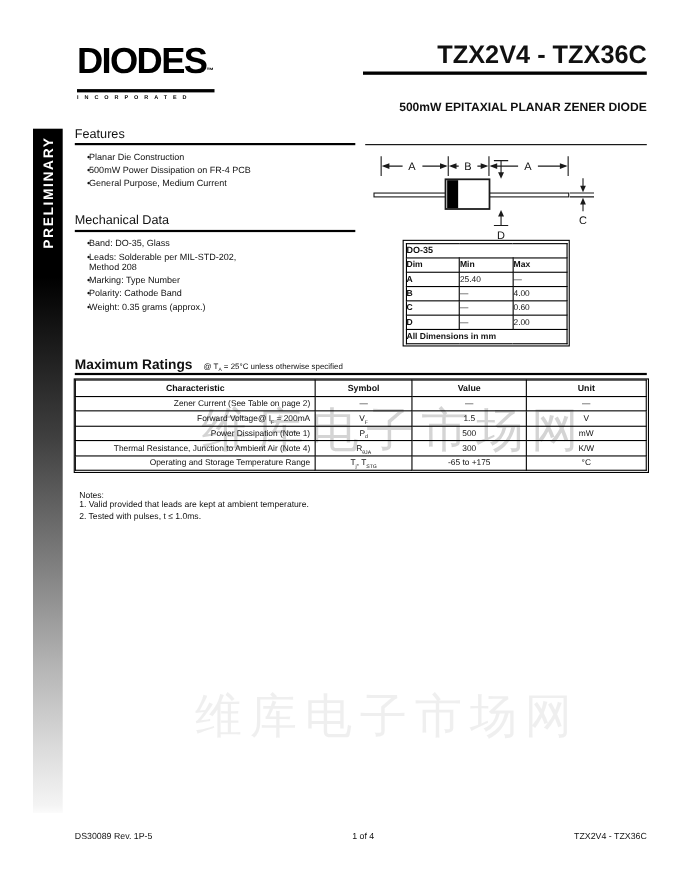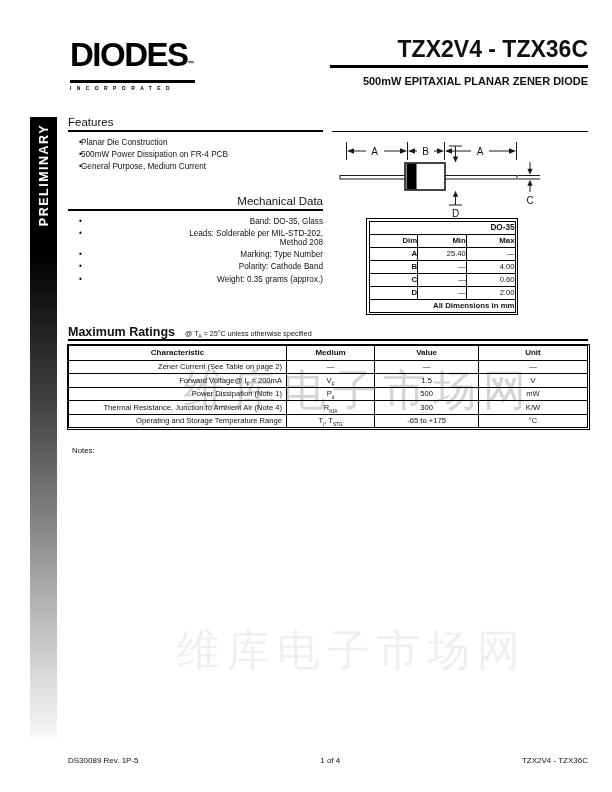--- a/index.html
+++ b/index.html
@@ -23,42 +23,42 @@
 
   
   .logo{position:absolute;left:70px;top:40px;width:128px;z-index:1;}
   .logo-text{font-size:33px;font-weight:bold;letter-spacing:-1.5px;line-height:30px;color:#000;white-space:nowrap;}
   .logo-text .tm{font-size:7px;letter-spacing:0;vertical-align:baseline;}
   .logo-bar{height:3px;background:#000;margin-top:1px;width:125px;}
   .logo-sub{margin-top:1.5px;font-size:5px;font-weight:bold;letter-spacing:5.4px;color:#000;white-space:nowrap;}
 
   .title{position:absolute;right:24px;top:36px;font-size:23px;font-weight:bold;z-index:1;}
   .title-rule{position:absolute;left:330px;right:24px;top:65px;height:2.5px;background:#000;z-index:1;}
-  .subtitle{position:absolute;right:24px;top:75px;font-size:11px;font-weight:bold;z-index:1;}
+  .subtitle{position:absolute;right:24px;top:92px;font-size:11px;font-weight:bold;z-index:1;}
   .col-rule{position:absolute;left:332px;right:24px;top:131px;height:1px;background:#000;z-index:1;}
 
   
   .section{position:absolute;left:68px;width:255px;z-index:1;}
   .features{top:116px;}
-  .mech{top:195px;text-align:right;}
+  .mech{top:195px;}
   .sec-head{font-size:11.5px;font-weight:normal;}
   .sec-rule{height:1.5px;background:#000;margin-top:2px;}
   .bullets{margin-top:6px;}
   .bullets .bitem{display:flex;font-size:8.2px;line-height:9.2px;margin-bottom:3px;}
   .blt{width:13px;padding-left:11px;flex:none;}
   .btxt{flex:1;}
 
   
   .pkg{position:absolute;left:332px;top:132px;width:256px;height:92px;z-index:1;}
   .pkg text{font-family:"Liberation Sans",sans-serif;font-size:10px;fill:#111;}
 
   
   .do35{position:absolute;left:366px;top:218px;width:152px;border:1px solid #000;padding:1.5px;z-index:1;background:transparent;}
   .do35 table{border-collapse:collapse;width:100%;table-layout:fixed;}
-  .do35 th,.do35 td{border:1px solid #000;font-size:7.6px;height:13px;text-align:right;padding:0;}
+  .do35 th,.do35 td{border:1px solid #000;font-size:7.6px;height:13px;text-align:left;padding:0;}
   .do35 th{font-weight:bold;font-size:7.8px;}
   .do35 .d35-title{font-size:8.2px;}
   .do35 .d35-foot{font-weight:bold;font-size:7.8px;}
 
   
   .maxr-head{position:absolute;left:68px;top:322px;z-index:1;white-space:nowrap;}
   .sec-head-lg{font-size:12.5px;font-weight:bold;}
   .maxr-head .cond{font-size:7.2px;margin-left:10px;}
   .maxr-rule{position:absolute;left:68px;right:24px;top:339px;height:1.5px;background:#000;z-index:1;}
   .maxr{position:absolute;left:68px;top:345px;width:520px;border-collapse:collapse;table-layout:fixed;z-index:1;}
@@ -244,21 +244,21 @@
   <table class="maxr" id="maxr-tbl">
       <colgroup>
         <col style="width:42%">
         <col style="width:17%">
         <col style="width:20%">
         <col style="width:21%">
       </colgroup>
       <tbody>
         <tr>
           <th>Characteristic</th>
-          <th>Medium</th>
+          <th>Symbol</th>
           <th>Value</th>
           <th>Unit</th>
         </tr>
         <tr>
           <td class="char"><span>Zener Current (See Table on page 2)</span></td>
           <td>—</td>
           <td>—</td>
           <td>—</td>
         </tr>
         <tr>
@@ -284,20 +284,24 @@
           <td>T<sub>j</sub>, T<sub>STG</sub></td>
           <td>-65 to +175</td>
           <td>°C</td>
         </tr>
       </tbody>
     </table>
   <div class="maxr-outline"></div>
 
   <div class="notes">
     <span class="notes-label">Notes:</span>
+    <div class="notes-items">
+        <div class="nitem">1. Valid provided that leads are kept at ambient temperature.</div>
+        <div class="nitem">2. Tested with pulses, t ≤ 1.0ms.</div>
+      </div>
   </div>
 
   <div class="footer">
     <span>DS30089 Rev. 1P-5</span>
     <span>1 of 4</span>
     <span>TZX2V4 - TZX36C</span>
   </div>
 
 </div>
 

